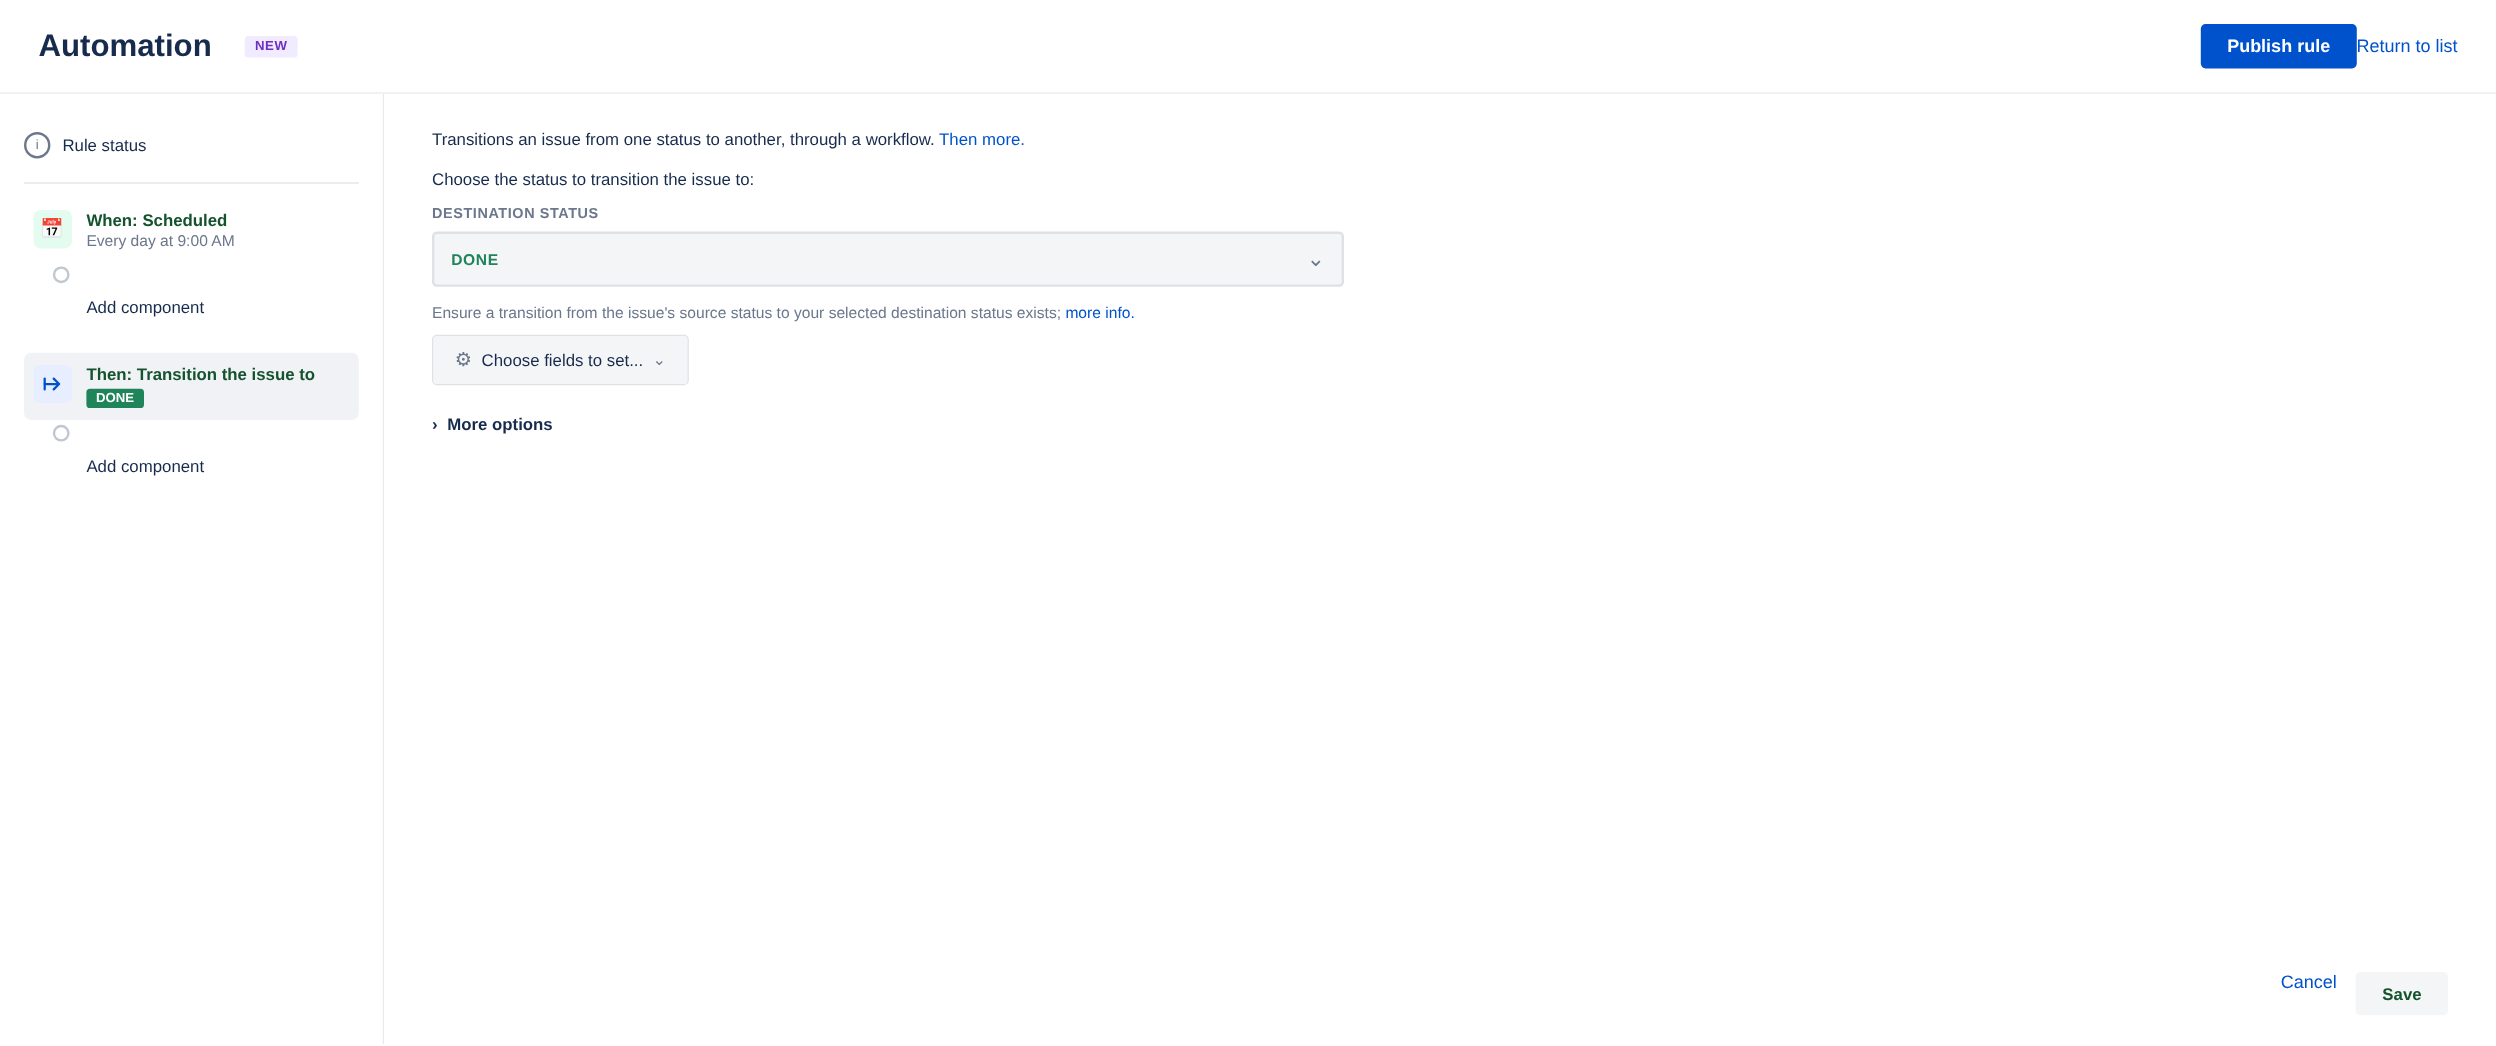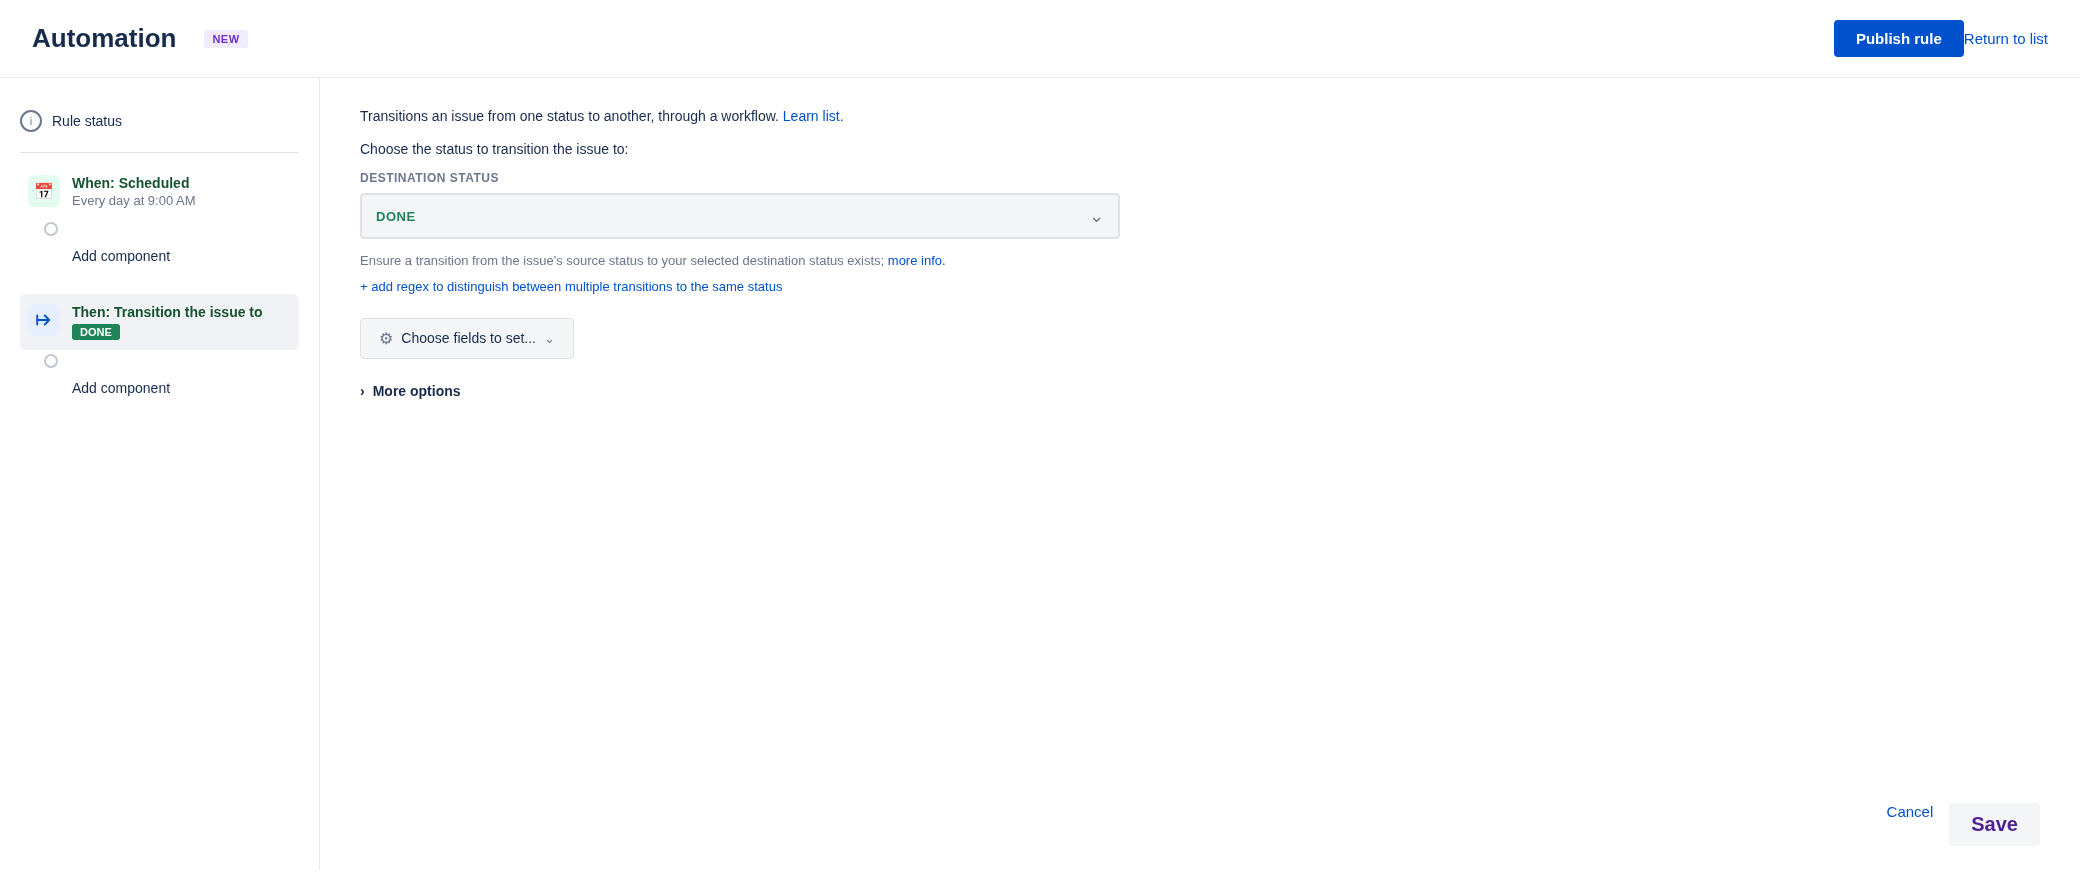--- a/index.html
+++ b/index.html
@@ -373,25 +373,25 @@
     .cancel-link {
       color: #0052cc;
       font-size: 15px;
       cursor: pointer;
       text-decoration: none;
       font-weight: 500;
     }
 
     .save-btn {
       background: #f4f5f7;
-      color: #4c1d95;
+      color: #14532d;
       border: none;
       border-radius: 4px;
       padding: 10px 22px;
-      font-size: 20px;
+      font-size: 14px;
       font-weight: 600;
       cursor: not-allowed;
     }
   </style>
 </head>
 <body>
 
 <div class="app-header">
   <div class="header-left">
     <span class="app-title">Automation</span>
@@ -459,38 +459,37 @@
       </div>
 
     </div>
   </div>
 
   <div class="right-panel">
 
 
     <p class="panel-description">
       <span>Transitions an issue from one status to another, through a workflow.</span>
-      <a class="learn-more-link">Learn list.</a>
+      <a class="learn-more-link">Then more.</a>
     </p>
 
     <p class="choose-status-text">Choose the status to transition the issue to:</p>
 
     <div class="destination-label">Destination status</div>
 
     <div class="status-dropdown">
       <span class="done-status-text">DONE</span>
       <span class="chevron-down">⌄</span>
     </div>
 
     <p class="ensure-text">
       <span>Ensure a transition from the issue's source status to your selected destination status exists;</span>
       <a class="more-info-link">more info.</a>
     </p>
 
-    <a class="regex-link">+ add regex to distinguish between multiple transitions to the same status</a>
 
     <button class="choose-fields-btn">
       <span class="gear-icon">⚙</span>
       <span>Choose fields to set...</span>
       <span class="dropdown-arrow">⌄</span>
     </button>
 
     <div class="more-options-section">
       <span class="chevron-right">›</span>
       <span class="more-options-text">More options</span>

